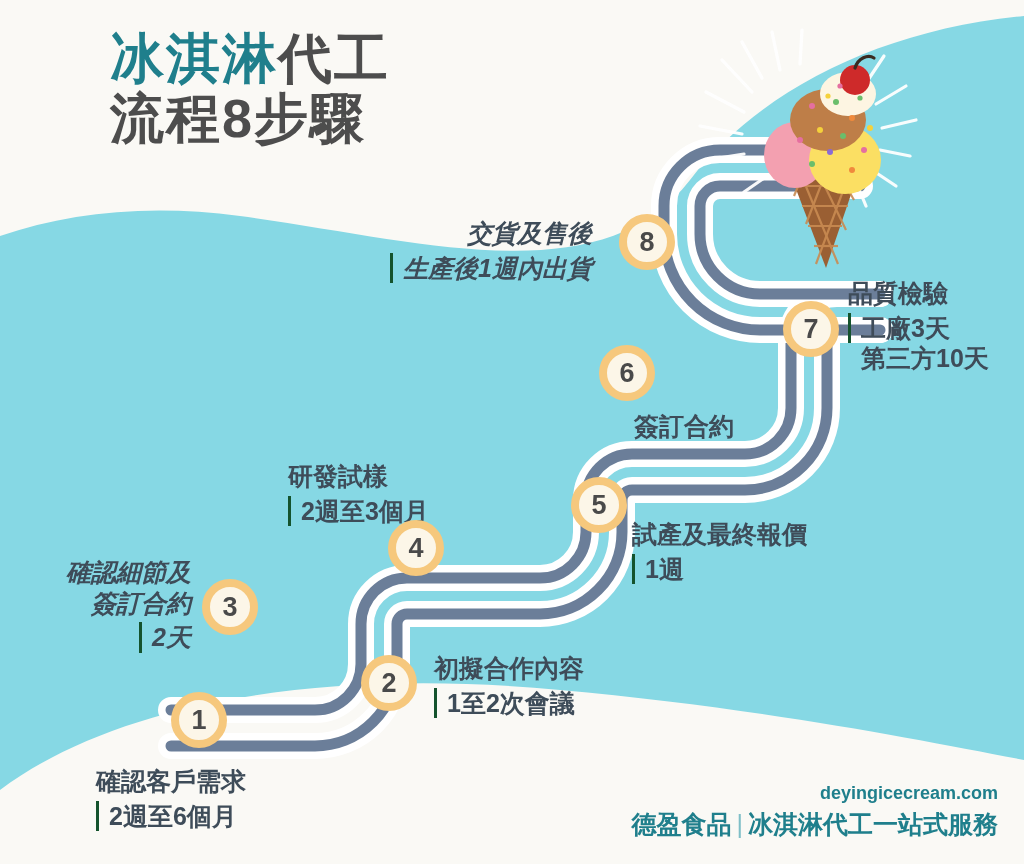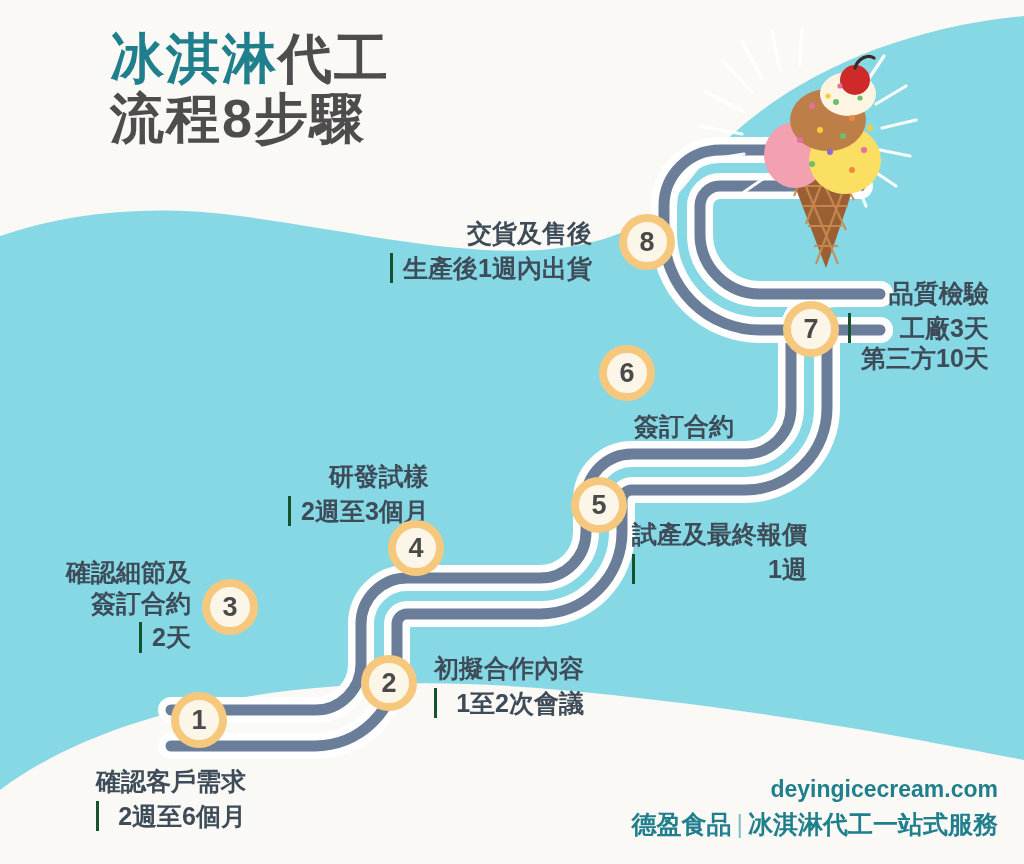--- a/index.html
+++ b/index.html
@@ -20,53 +20,53 @@
     z-index:40;
   }
   .title-line{
     font-size:54px;font-weight:bold;line-height:1.12;
     letter-spacing:2px;white-space:nowrap;
   }
   .t-teal{color:#1F7F8C;}
   .t-gray{color:#4D4D4D;}
 
   
-  .step-label{position:absolute;z-index:35;text-align:right;}
+  .step-label{position:absolute;z-index:35;}
   .step-title{
     color:#3E4C59;font-size:25px;font-weight:bold;
     line-height:1.22;white-space:nowrap;
   }
   .step-sub{
     color:#3E4C59;font-size:25px;font-weight:bold;
     line-height:1.22;white-space:nowrap;
     border-left:3px solid #14532d;
     padding-left:10px;margin-top:4px;
   }
   .step-sub.extra{border-left:none;padding-left:13px;margin-top:0;}
-  .align-r{text-align:right;}
+  .align-r{text-align:right;font-style:italic;}
   .align-r .step-sub{
     display:inline-block;text-align:left;
   }
 
   
   .step-num{
     position:absolute;width:56px;height:56px;border-radius:50%;
     background:#FCF6E8;border:8px solid #F6C87D;
     box-sizing:border-box;
     display:flex;align-items:center;justify-content:center;
     color:#4A4A4A;font-size:27px;font-weight:bold;
     z-index:38;
   }
 
   
   #footer-block{
     position:absolute;right:26px;bottom:22px;text-align:right;z-index:40;
   }
   #footer-url{
-    color:#1F7F8C;font-size:23px;font-weight:bold;letter-spacing:0px;
+    color:#1F7F8C;font-size:18px;font-weight:bold;letter-spacing:0px;
     line-height:1.3;
   }
   #footer-tag{
     color:#1F7F8C;font-size:25px;font-weight:bold;line-height:1.35;margin-top:3px;
     white-space:nowrap;
   }
   #footer-tag .sep{color:#7FBFC7;font-weight:normal;padding:0 5px;}
 </style>
 </head>
 <body>

